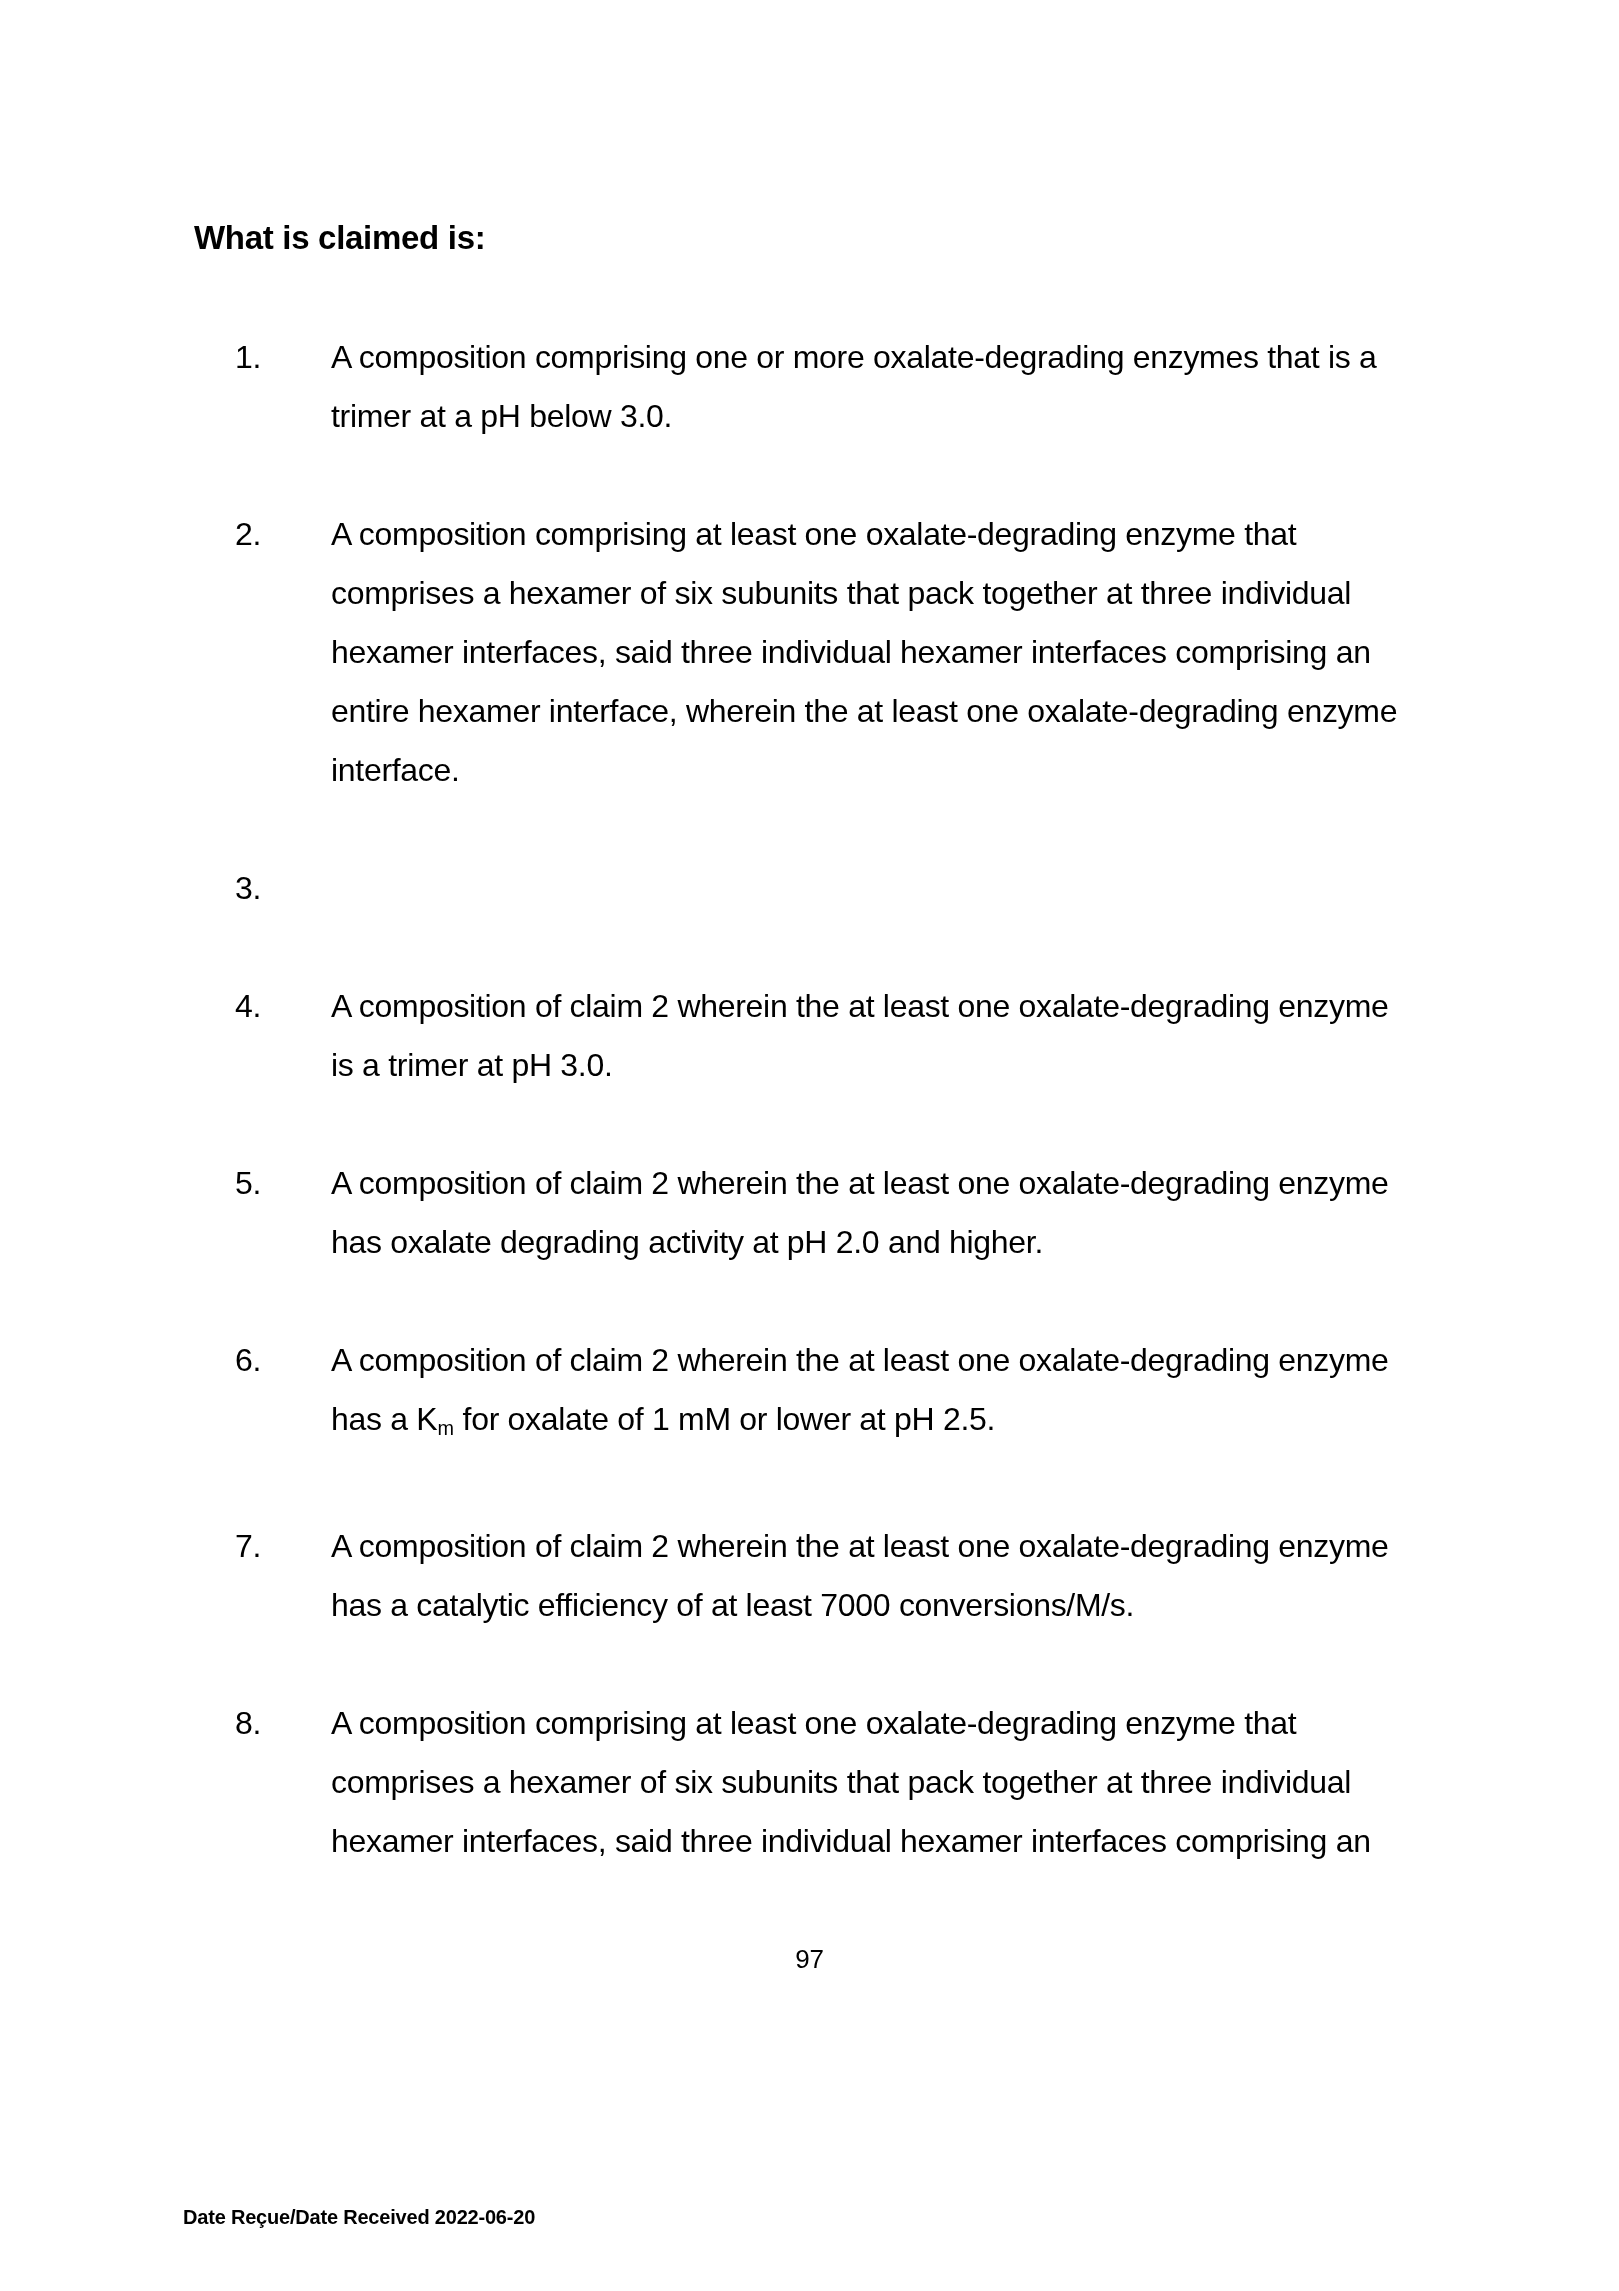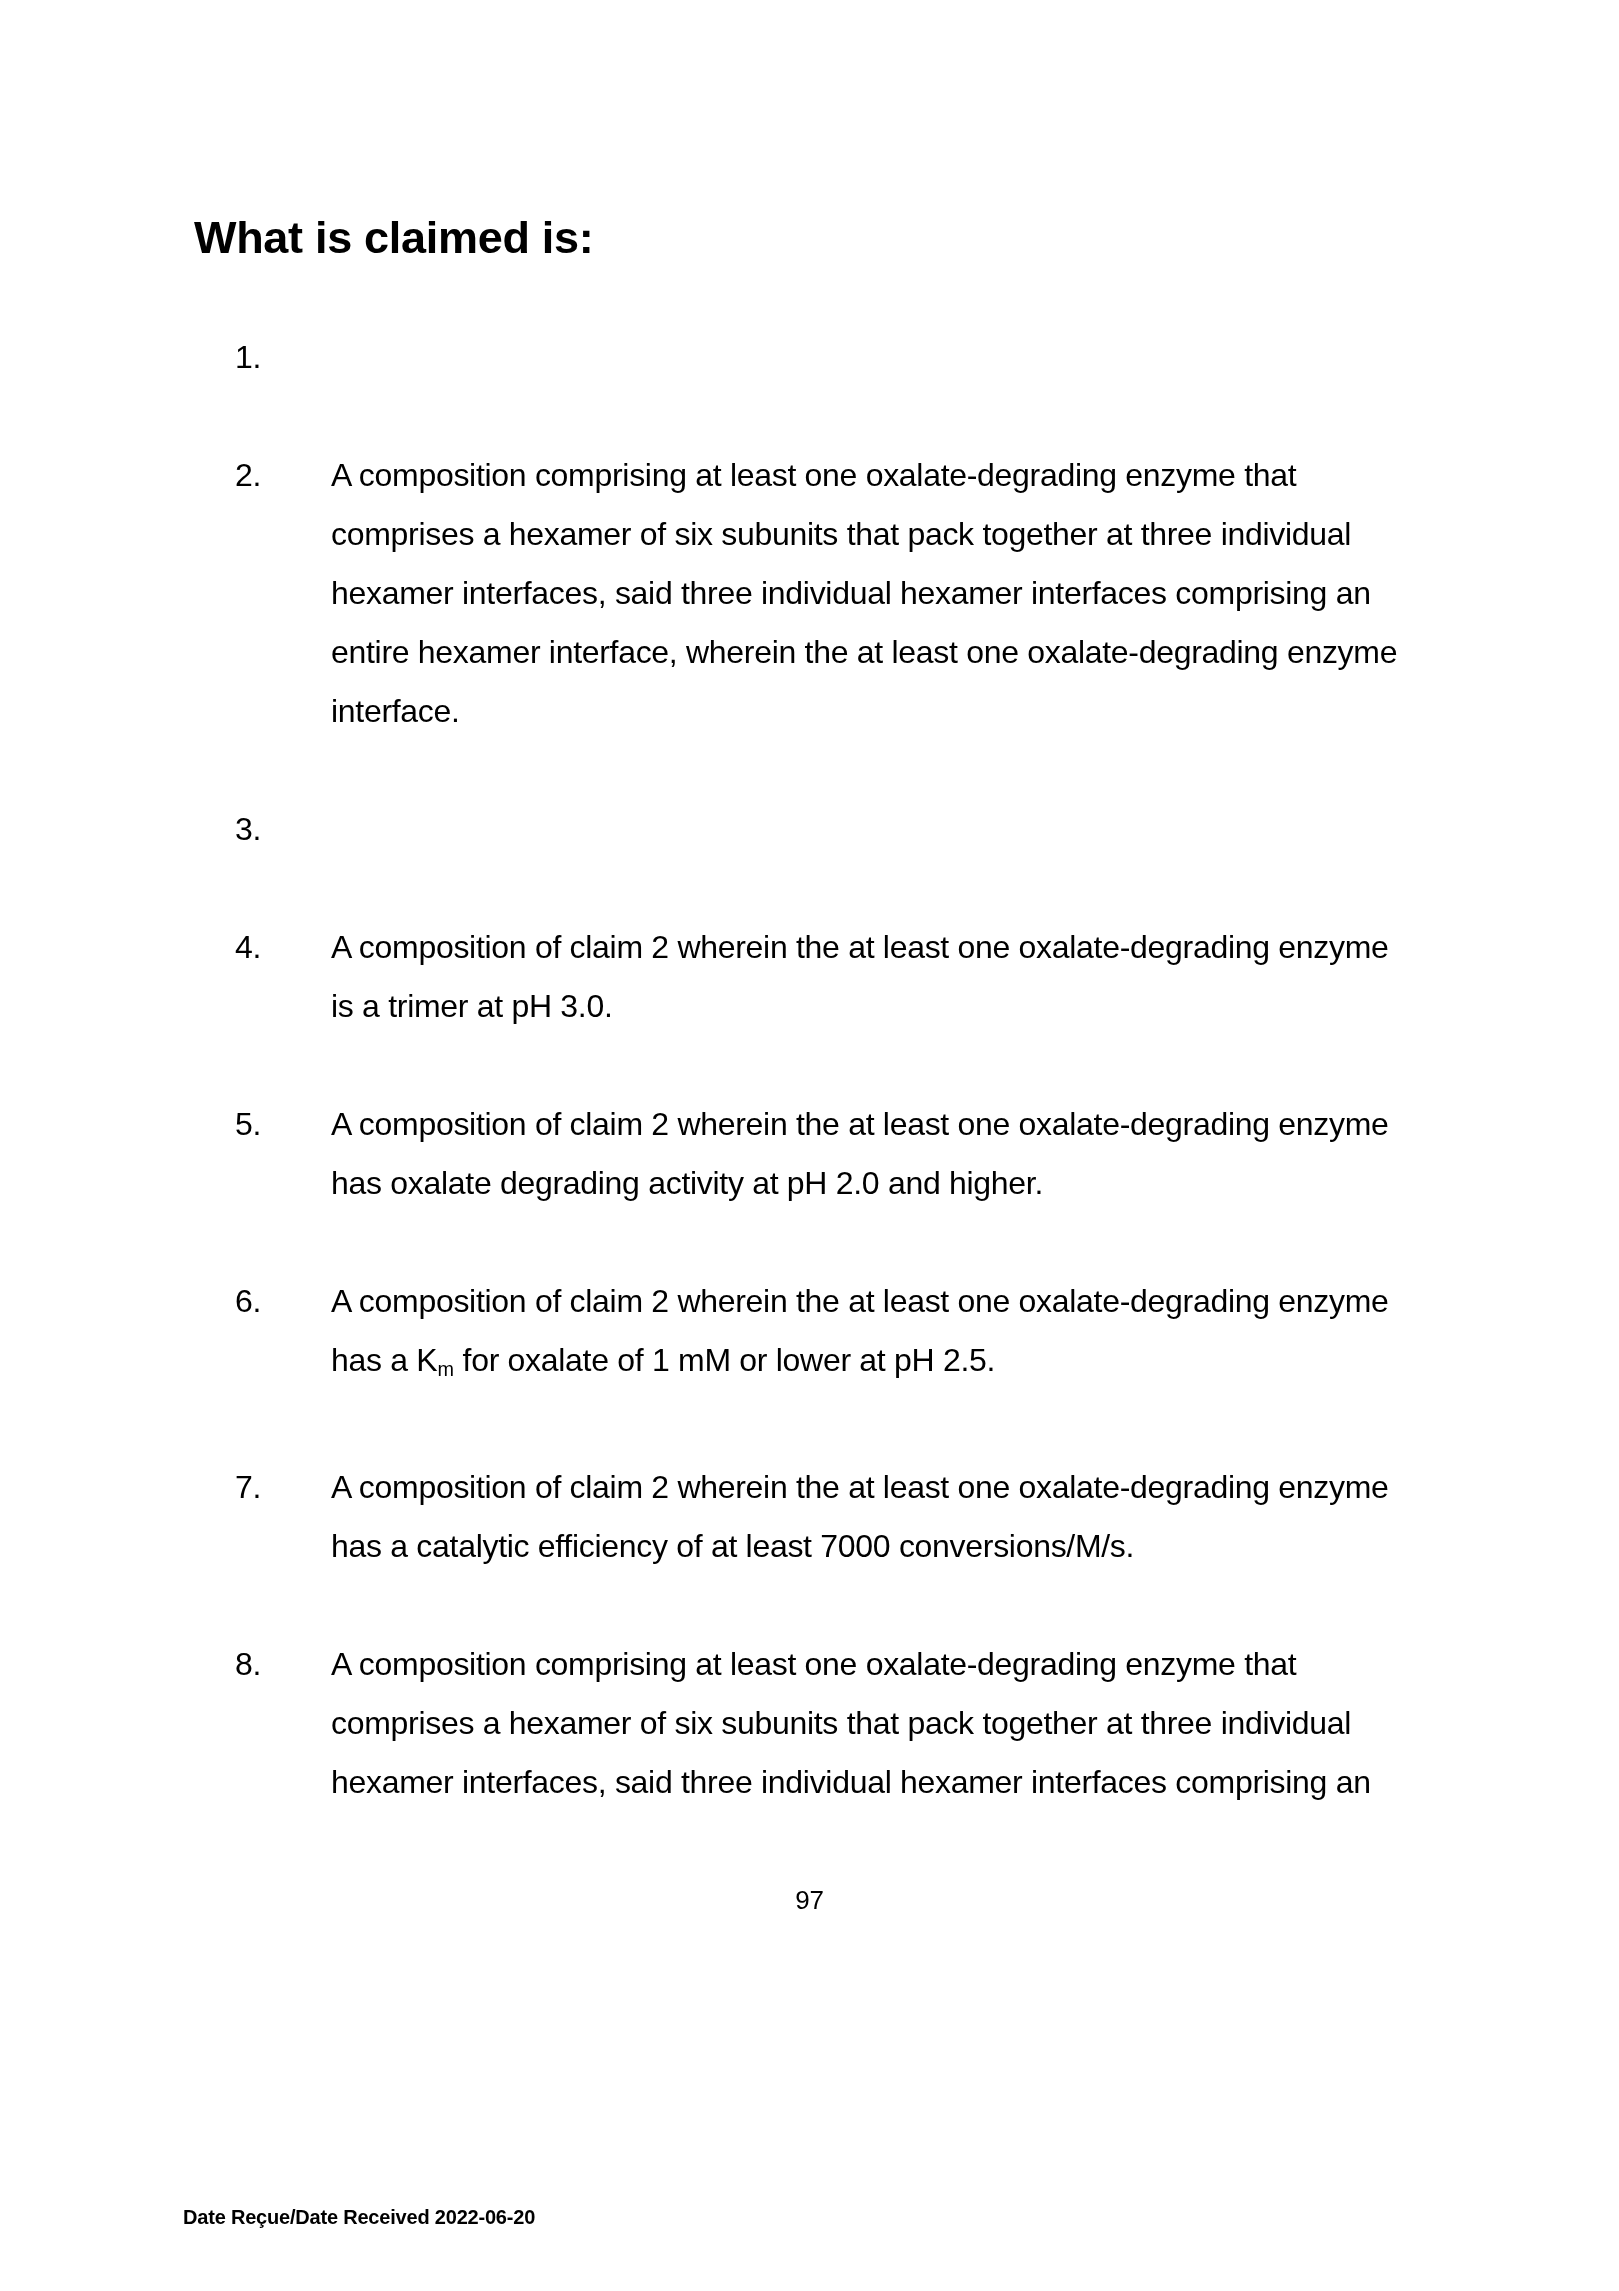--- a/index.html
+++ b/index.html
@@ -17,21 +17,21 @@
   }
   .page {
     position: absolute;
     inset: 0;
     overflow: hidden;
   }
   .doc-heading {
     margin: 0;
     padding-top: 208px;
     margin-left: 194px;
-    font-size: 45px;
+    font-size: 33px;
     font-weight: 700;
     line-height: 59px;
     letter-spacing: -0.3px;
   }
   .claims {
     margin-top: 61px;
   }
   .claim {
     display: flex;
     align-items: flex-start;
@@ -78,20 +78,24 @@
 <body>
 
 <div class="page">
 
   <h1 class="doc-heading">What is claimed is:</h1>
 
   <div class="claims">
 
     <div class="claim">
       <div class="claim-number">1.</div>
+      <div class="claim-text">
+        <div class="line">A composition comprising one or more oxalate-degrading enzymes that is a</div>
+        <div class="line">trimer at a pH below 3.0.</div>
+      </div>
     </div>
 
     <div class="claim">
       <div class="claim-number">2.</div>
       <div class="claim-text">
         <div class="line">A composition comprising at least one oxalate-degrading enzyme that</div>
         <div class="line">comprises a hexamer of six subunits that pack together at three individual</div>
         <div class="line">hexamer interfaces, said three individual hexamer interfaces comprising an</div>
         <div class="line">entire hexamer interface, wherein the at least one oxalate-degrading enzyme</div>
         <div class="line">interface.</div>

